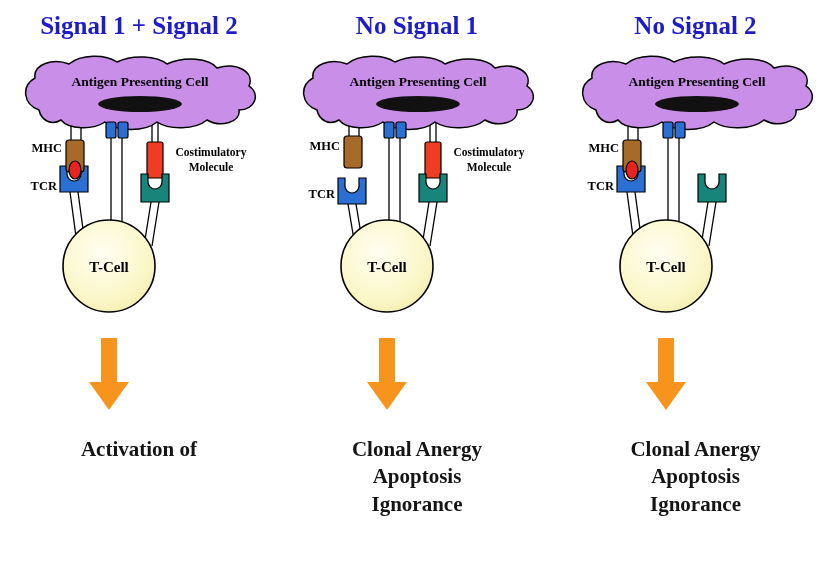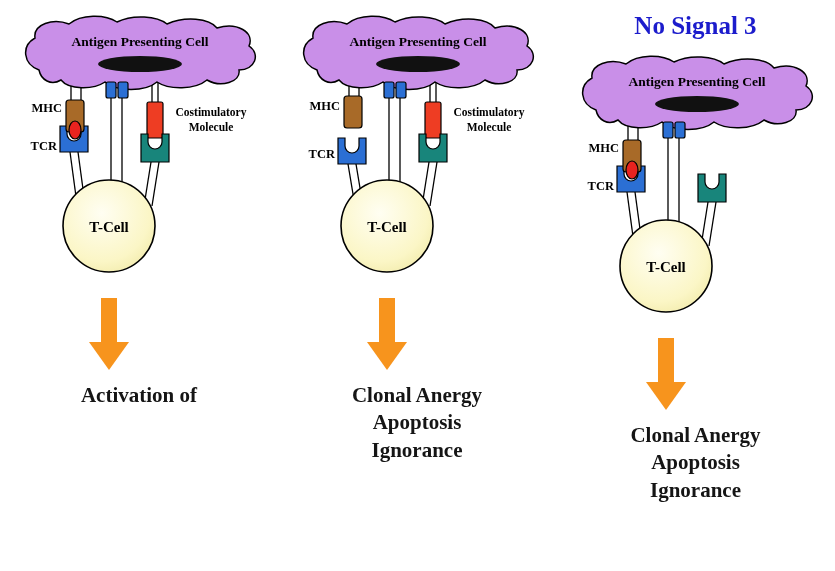--- a/index.html
+++ b/index.html
@@ -7,21 +7,21 @@
     width:835px;height:571px;background:#ffffff;overflow:hidden;
     font-family:"Liberation Serif",serif;
   }
   .page{display:grid;grid-template-columns:278px 278px 279px;padding-top:12px;}
   .panel{display:flex;flex-direction:column;align-items:center;}
   .title{
     font-size:25px;font-weight:600;color:var(--title,#1c1ccc);
     margin-bottom:12px;white-space:nowrap;text-align:center;
   }
   .outcome{
-    text-align:center;font-weight:bold;font-size:21px;
+    margin-top:14px;text-align:center;font-weight:bold;font-size:21px;
     color:var(--outcome,#151515);line-height:1.3;
   }
   svg text{font-family:"Liberation Serif",serif;font-weight:bold;fill:#000;}
   .apc-lbl{font-size:13.5px;}
   .lbl{font-size:12.5px;}
   .lbl-sm{font-size:11.5px;}
   .tcell-lbl{font-size:15px;}
   .stalks line{stroke:#000;stroke-width:1.3;}
   .apc{fill:var(--apc);stroke:#000;stroke-width:1.5;}
   .nucleus{fill:var(--nucleus);}
@@ -43,20 +43,21 @@
       <stop offset="0%" stop-color="#fffef2"></stop>
       <stop offset="70%" stop-color="#fbf6c6"></stop>
       <stop offset="100%" stop-color="#f0e9a6"></stop>
     </radialGradient>
   </defs>
 </svg>
 
 <div class="page">
 
   <div class="panel">
+    <div class="title">Signal 1 + Signal 2</div>
     <svg viewBox="0 0 260 370" width="260" height="370">
       <g class="stalks">
         <line x1="62" y1="62" x2="62" y2="90"></line>
           <line x1="72" y1="62" x2="72" y2="90"></line>
         <line x1="143" y1="62" x2="143" y2="92"></line>
           <line x1="149" y1="62" x2="149" y2="92"></line>
       </g>
       <g class="stalks">
         <line x1="102" y1="85" x2="102" y2="176"></line>
           <line x1="113" y1="85" x2="113" y2="176"></line>
@@ -83,20 +84,21 @@
       <text class="lbl-sm" x="202" y="119" text-anchor="middle">Molecule</text>
       <rect class="arrow" x="92" y="286" width="16" height="46"></rect>
       <polygon class="arrow" points="80,330 120,330 100,358"></polygon>
     </svg>
     <div class="outcome">
       <div>Activation of</div>
     </div>
   </div>
 
   <div class="panel">
+    <div class="title">No Signal 1</div>
     <svg viewBox="0 0 260 370" width="260" height="370">
       <g class="stalks">
         <line x1="62" y1="62" x2="62" y2="84"></line>
           <line x1="72" y1="62" x2="72" y2="84"></line>
         <line x1="143" y1="62" x2="143" y2="92"></line>
           <line x1="149" y1="62" x2="149" y2="92"></line>
       </g>
       <g class="stalks">
         <line x1="102" y1="85" x2="102" y2="176"></line>
           <line x1="113" y1="85" x2="113" y2="176"></line>
@@ -124,21 +126,21 @@
       <polygon class="arrow" points="80,330 120,330 100,358"></polygon>
     </svg>
     <div class="outcome">
       <div>Clonal Anergy</div>
       <div>Apoptosis</div>
       <div>Ignorance</div>
     </div>
   </div>
 
   <div class="panel">
-    <div class="title">No Signal 3</div>
+    <div class="title">No Signal 2</div>
     <svg viewBox="0 0 260 370" width="260" height="370">
       <g class="stalks">
         <line x1="62" y1="62" x2="62" y2="90"></line>
           <line x1="72" y1="62" x2="72" y2="90"></line>
       </g>
       <g class="stalks">
         <line x1="102" y1="85" x2="102" y2="176"></line>
           <line x1="113" y1="85" x2="113" y2="176"></line>
         <line x1="61" y1="140" x2="68" y2="192"></line>
           <line x1="69" y1="140" x2="76" y2="192"></line>

